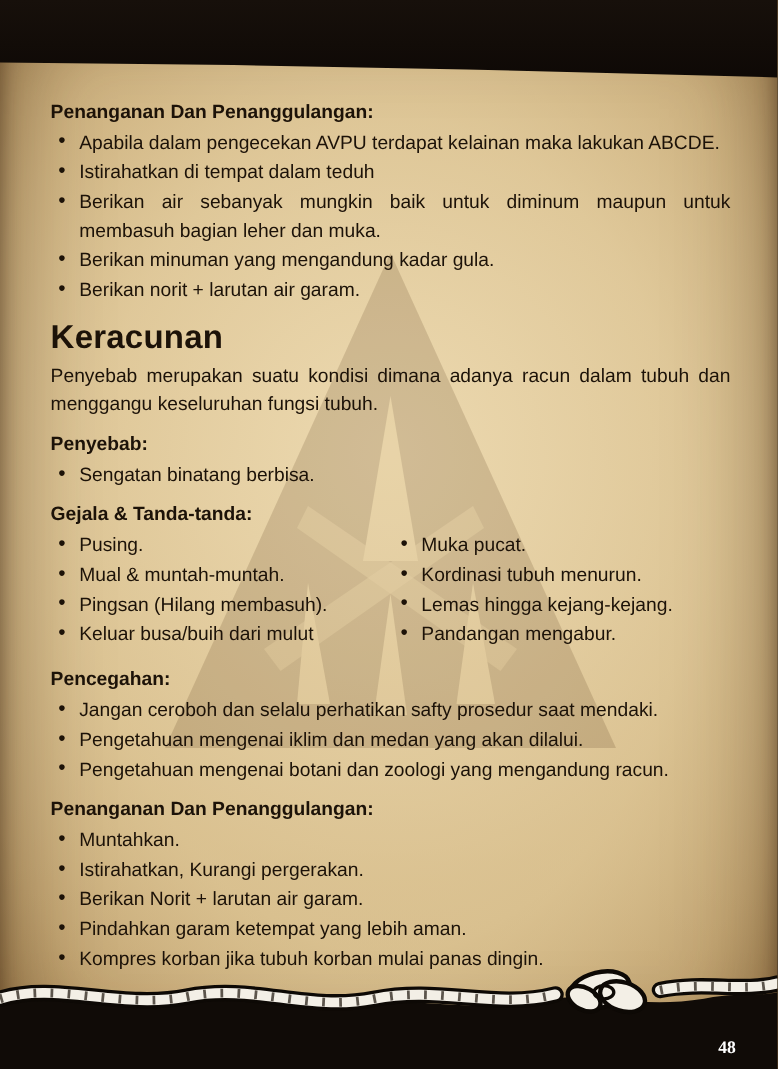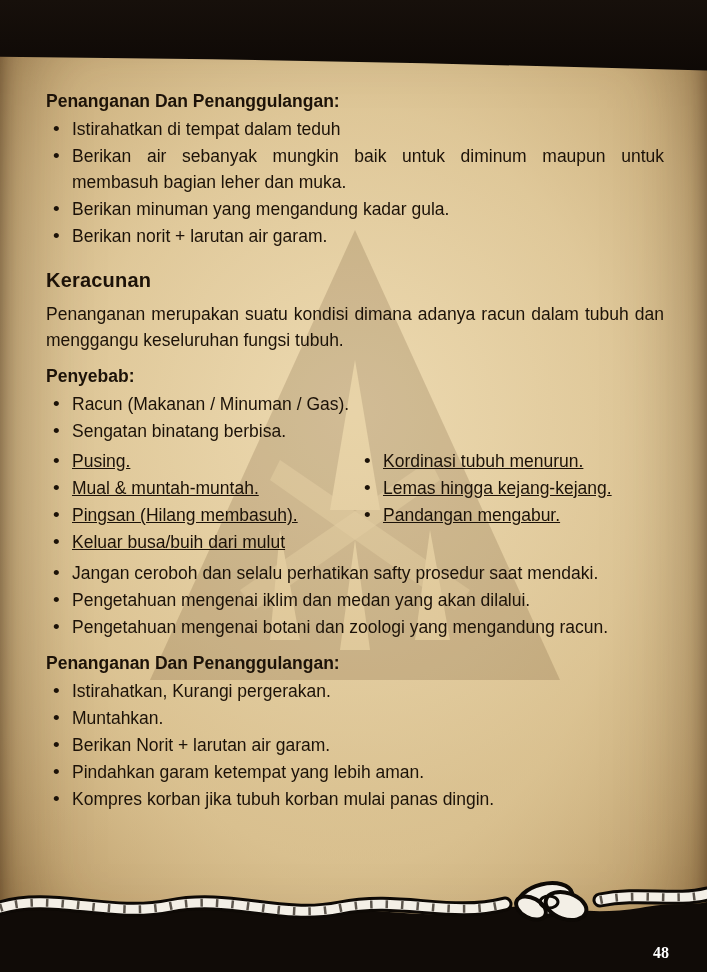--- a/index.html
+++ b/index.html
@@ -40,34 +40,34 @@
 
   
   .content {
     position: absolute; top: 78px; left: 46px; width: 618px; z-index: 2;
     font-size: 17.5px; line-height: 26px;
   }
   .h-small {
     font-weight: 700; font-size: 17.5px; margin-top: 10px; margin-bottom: 2px;
   }
   .h-big {
-    font-weight: 700; font-size: 20px; line-height: 34px;
+    font-weight: 700; font-size: 30px; line-height: 34px;
     margin-top: 14px; margin-bottom: 4px; letter-spacing: 0.2px;
   }
   .para { text-align: justify; margin-bottom: 4px; }
   ul.blist { list-style: none; margin-bottom: 4px; }
   ul.blist li {
     position: relative; padding-left: 26px; text-align: justify;
     margin-bottom: 1px;
   }
   ul.blist li::before {
     content: "\2022"; position: absolute; left: 7px; top: 0;
     font-size: 19px;
   }
-  .two-col { display: flex; text-decoration: underline; }
+  .two-col { display: flex; }
   .two-col ul.blist { width: 50%; }
   .two-col ul.blist.right { padding-left: 2px; }
 
   
   .footer-art {
     position: absolute; left: 0; bottom: 0; width: 707px; height: 110px;
     z-index: 4;
   }
   .page-number {
     position: absolute; right: 38px; bottom: 10px; z-index: 5;
@@ -92,59 +92,62 @@
     </g>
   </svg>
 
   <div class="banner"></div>
   <div class="banner-title">MEDIS</div>
 
   <div class="content">
 
     <div class="h-small">Penanganan Dan Penanggulangan:</div>
     <ul class="blist">
+      <li>Apabila dalam pengecekan AVPU terdapat kelainan maka lakukan ABCDE.</li>
       <li>Istirahatkan di tempat dalam teduh</li>
       <li>Berikan air sebanyak mungkin baik untuk diminum maupun untuk membasuh bagian leher dan muka.</li>
       <li>Berikan minuman yang mengandung kadar gula.</li>
       <li>Berikan norit + larutan air garam.</li>
     </ul>
 
     <div class="h-big">Keracunan</div>
-    <div class="para">Penanganan merupakan suatu kondisi dimana adanya racun dalam tubuh dan menggangu keseluruhan fungsi tubuh.</div>
+    <div class="para">Penyebab merupakan suatu kondisi dimana adanya racun dalam tubuh dan menggangu keseluruhan fungsi tubuh.</div>
 
     <div class="h-small">Penyebab:</div>
     <ul class="blist">
-      <li>Racun (Makanan / Minuman / Gas).</li>
       <li>Sengatan binatang berbisa.</li>
     </ul>
 
+    <div class="h-small">Gejala &amp; Tanda-tanda:</div>
     <div class="two-col">
       <ul class="blist left">
         <li>Pusing.</li>
         <li>Mual &amp; muntah-muntah.</li>
         <li>Pingsan (Hilang membasuh).</li>
         <li>Keluar busa/buih dari mulut</li>
       </ul>
       <ul class="blist right">
+        <li>Muka pucat.</li>
         <li>Kordinasi tubuh menurun.</li>
         <li>Lemas hingga kejang-kejang.</li>
         <li>Pandangan mengabur.</li>
       </ul>
     </div>
 
+    <div class="h-small">Pencegahan:</div>
     <ul class="blist">
       <li>Jangan ceroboh dan selalu perhatikan safty prosedur saat mendaki.</li>
       <li>Pengetahuan mengenai iklim dan medan yang akan dilalui.</li>
       <li>Pengetahuan mengenai botani dan zoologi yang mengandung racun.</li>
     </ul>
 
     <div class="h-small">Penanganan Dan Penanggulangan:</div>
     <ul class="blist">
+      <li>Muntahkan.</li>
       <li>Istirahatkan, Kurangi pergerakan.</li>
-      <li>Muntahkan.</li>
       <li>Berikan Norit + larutan air garam.</li>
       <li>Pindahkan garam ketempat yang lebih aman.</li>
       <li>Kompres korban jika tubuh korban mulai panas dingin.</li>
     </ul>
 
   </div>
 
   <svg class="footer-art" viewBox="0 0 707 110" aria-hidden="true">
 
     <path d="M0,52 C40,38 90,56 140,48 C200,38 250,58 310,50 C370,42 420,60 480,48 C530,38 580,56 640,46 C670,40 690,44 707,40 L707,110 L0,110 Z" fill="#100b07"></path>

